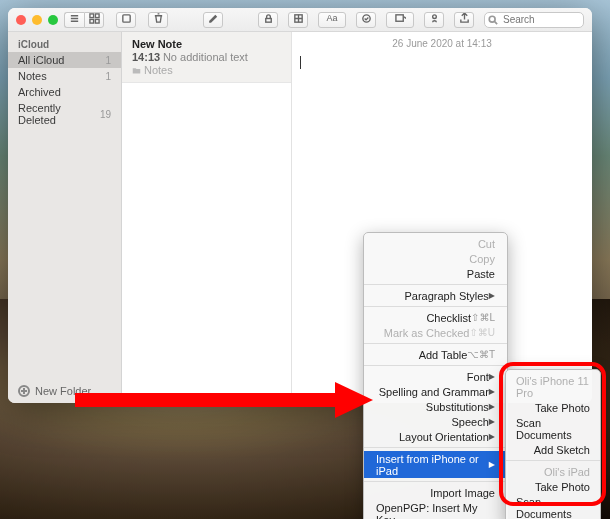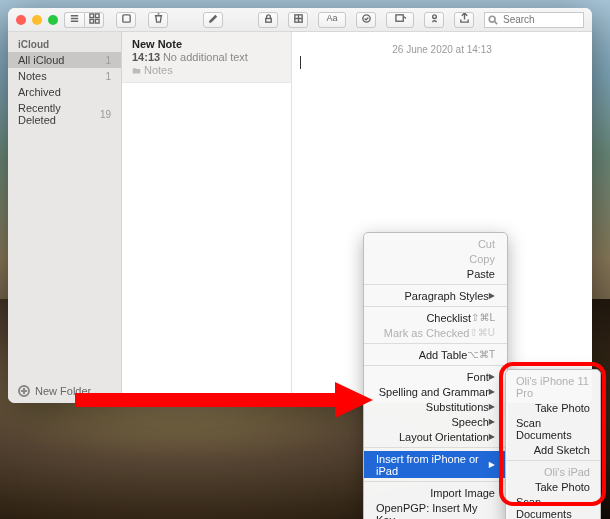--- a/index.html
+++ b/index.html
@@ -6,40 +6,40 @@
 body{width:610px;height:519px;background:linear-gradient(180deg,#a8c5d8 0%,#7ea5b8 15%,#6b8a7a 30%,#8a7a5a 50%,#5a4a3a 70%,#3a2a1a 100%);position:relative;overflow:hidden}
 .rock{position:absolute;bottom:0;left:0;right:0;height:220px;background:radial-gradient(ellipse at 30% 40%,#9a8a6a 0%,#7a6a4a 20%,#5a4a3a 40%,#3a2e20 70%,#1a1410 100%);filter:contrast(1.1)}
 .app{position:absolute;left:8px;top:8px;width:584px;height:395px;background:#fff;border-radius:7px;box-shadow:0 10px 40px rgba(0,0,0,.45);overflow:hidden;display:flex;flex-direction:column}
 .titlebar{height:24px;background:linear-gradient(#f6f6f6,#ececec);border-bottom:1px solid #d8d8d8;display:flex;align-items:center;padding:0 8px;gap:6px}
 .tl{display:flex;gap:6px}
 .dot{width:10px;height:10px;border-radius:50%}
 .r{background:#ff5f57}.y{background:#febc2e}.g{background:#28c840}
 .tbtn{height:16px;min-width:20px;border:1px solid #c8c8c8;border-radius:3px;background:linear-gradient(#fdfdfd,#f0f0f0);display:flex;justify-content:center;color:#666}
 .tbtn svg{width:11px;height:11px;fill:none;stroke:#666;stroke-width:1.5}
 .seg{display:flex}.seg .tbtn:first-child{border-radius:3px 0 0 3px;border-right:none}.seg .tbtn:last-child{border-radius:0 3px 3px 0}
-.srch{flex:0 0 100px;margin-left:4px}.srch input{width:100%;height:16px;border:1px solid #c8c8c8;border-radius:0;padding:0 4px 0 18px;font-size:10px;background:#fff}
+.srch{flex:0 0 100px;margin-left:4px}.srch input{width:100%;height:16px;border:1px solid #c8c8c8;border-radius:5px;padding:0 4px 0 18px;font-size:10px;background:#fff}
 .srch{position:relative}.srch svg{position:absolute;left:4px;top:3px;width:10px;height:10px;stroke:#999;fill:none;stroke-width:2}
 .flex1{flex:1}
 .body{flex:1;display:flex;min-height:0}
 .sidebar{width:114px;background:#e9e7e5;border-right:1px solid #d4d4d4;display:flex;flex-direction:column;padding-top:4px}
 .shdr{font-size:10px;font-weight:600;color:#6a6a6a;padding:3px 10px 2px}
 .sitem{display:flex;justify-content:space-between;align-items:center;padding:2px 10px;font-size:11px;color:#3a3a3a}
 .sitem.sel{background:#c9c7c5}
 .sitem .cnt{color:#999;font-size:10px}
 .sbot{margin-top:auto;padding:6px 10px;display:flex;align-items:flex-start;gap:5px;color:#666;font-size:11px}
 .sbot svg{width:12px;height:12px;stroke:#888;fill:none;stroke-width:2}
 .notelist{width:170px;background:#fff;border-right:1px solid #e2e2e2}
 .ncard{padding:6px 10px;background:#f2f1ef;border-bottom:1px solid #e6e6e6}
 .ntitle{font-weight:600;font-size:11px;color:#222}
 .nsub{font-size:10px;color:#888;margin-top:1px}
 .nsub b{color:#555;font-weight:700}
 .nfold{font-size:10px;color:#aaa;margin-top:1px;display:flex;align-items:center;gap:3px}
 .nfold svg{width:9px;height:9px;fill:#bbb}
 .editor{flex:1;background:#fff;position:relative}
-.edate{text-align:center;font-size:10px;color:#9a9a9a;padding:12px 0}
+.edate{text-align:center;font-size:10px;color:#9a9a9a;padding:6px 0}
 .cursor{position:absolute;left:8px;top:24px;width:1px;height:13px;background:#333}
 .ctx{position:absolute;left:363px;top:232px;width:145px;background:rgba(248,248,248,.98);border:1px solid #bcbcbc;border-radius:5px;box-shadow:0 5px 18px rgba(0,0,0,.3);padding:3px 0;font-size:11px}
 .mi{display:flex;justify-content:flex-end;align-items:center;padding:1.5px 12px;color:#222}
 .mi.dis{color:#b0b0b0}
 .mi.sel{background:#2068d8;color:#fff}
 .mi .sc{color:#999;font-size:10px}
 .mi.dis .sc{color:#ccc}
 .mi .arr{font-size:8px;color:#555}
 .mi.sel .arr{color:#fff}
 .sep{height:1px;background:#dcdcdc;margin:3px 0}

